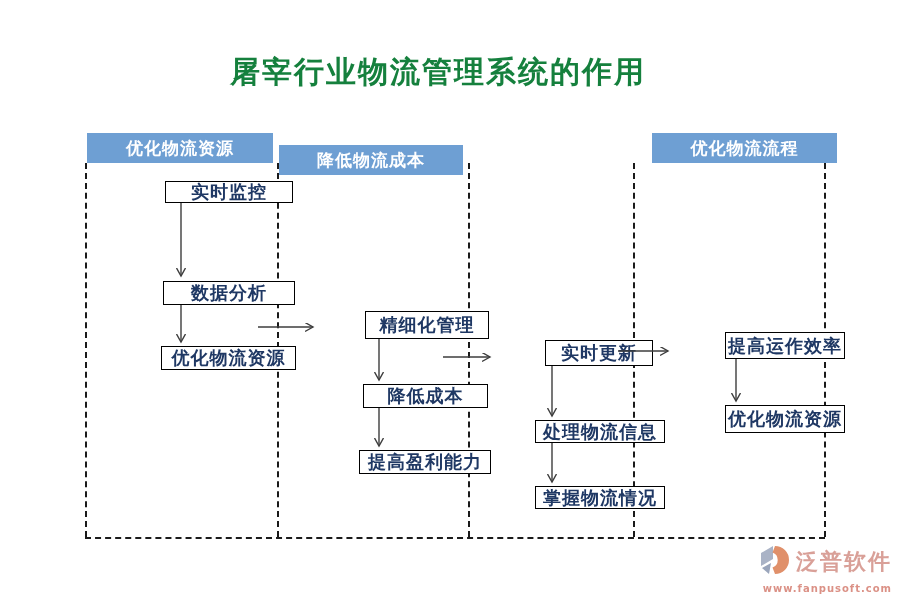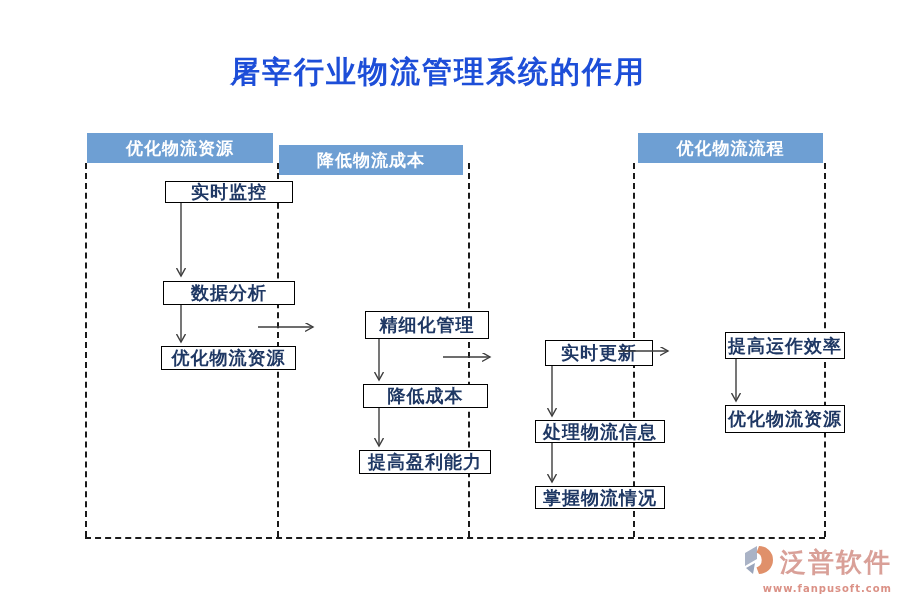--- a/index.html
+++ b/index.html
@@ -1,43 +1,43 @@
 <!DOCTYPE html>
 <html><head>
 <meta charset="utf-8">
 <style>
   html,body{margin:0;padding:0;background:#fff;}
   body{font-family:"DejaVu Sans","Liberation Sans",sans-serif;}
   .canvas{position:relative;width:900px;height:600px;background:#ffffff;overflow:hidden;margin:0 auto;}
   .title{position:absolute;left:0;top:52px;width:876px;text-align:center;
-         font-size:30px;font-weight:bold;color:#1d4ed8;letter-spacing:2px;}
+         font-size:30px;font-weight:bold;color:#15803d;letter-spacing:2px;}
   .lane-header{position:absolute;height:30px;background:#6E9FD3;color:#ffffff;
          font-size:17px;font-weight:bold;display:flex;align-items:center;justify-content:center;
          letter-spacing:1px;}
   .vline{position:absolute;top:163px;height:374px;width:0;border-left:2px dashed #1a1a1a;}
   .hline{position:absolute;top:537px;left:85px;width:740px;height:0;border-top:2px dashed #1a1a1a;}
   .fbox{position:absolute;background:#ffffff;border:1.6px solid #000;color:#1F3864;
         font-size:18px;font-weight:bold;display:flex;align-items:center;justify-content:center;
         letter-spacing:1px;box-sizing:border-box;white-space:nowrap;margin-left:48px;}
   svg.arrows{position:absolute;left:0;top:0;width:900px;height:600px;pointer-events:none;}
   .watermark{position:absolute;right:8px;bottom:6px;width:160px;text-align:right;}
   .wm-row{display:flex;align-items:center;justify-content:flex-end;}
-  .wm-brand{font-size:26px;font-weight:bold;color:#d9a098;letter-spacing:2px;line-height:1;}
+  .wm-brand{font-size:22px;font-weight:bold;color:#d9a098;letter-spacing:2px;line-height:1;}
   .wm-url{font-size:10px;font-weight:bold;color:#db9186;letter-spacing:1px;margin-top:2px;}
 </style>
 </head>
 <body>
 
 <div class="canvas">
 
   <div class="title">屠宰行业物流管理系统的作用</div>
 
   <div class="lane-header" style="left:87px;top:133px;width:186px;">优化物流资源</div>
   <div class="lane-header" style="left:279px;top:133px;width:184px;margin-top:12px;">降低物流成本</div>
-  <div class="lane-header" style="left:638px;top:133px;width:185px;">优化物流流程</div>
+  <div class="lane-header" style="left:652px;top:133px;width:185px;">优化物流流程</div>
 
   <div class="vline" style="left:85px;"></div>
   <div class="vline" style="left:277px;"></div>
   <div class="vline" style="left:468px;"></div>
   <div class="vline" style="left:633px;"></div>
   <div class="vline" style="left:824px;"></div>
   <div class="hline"></div>
 
   <div class="fbox" style="left:117px;top:181px;width:128px;height:22px;">实时监控</div>
   <div class="fbox" style="left:115px;top:281px;width:132px;height:24px;">数据分析</div>

